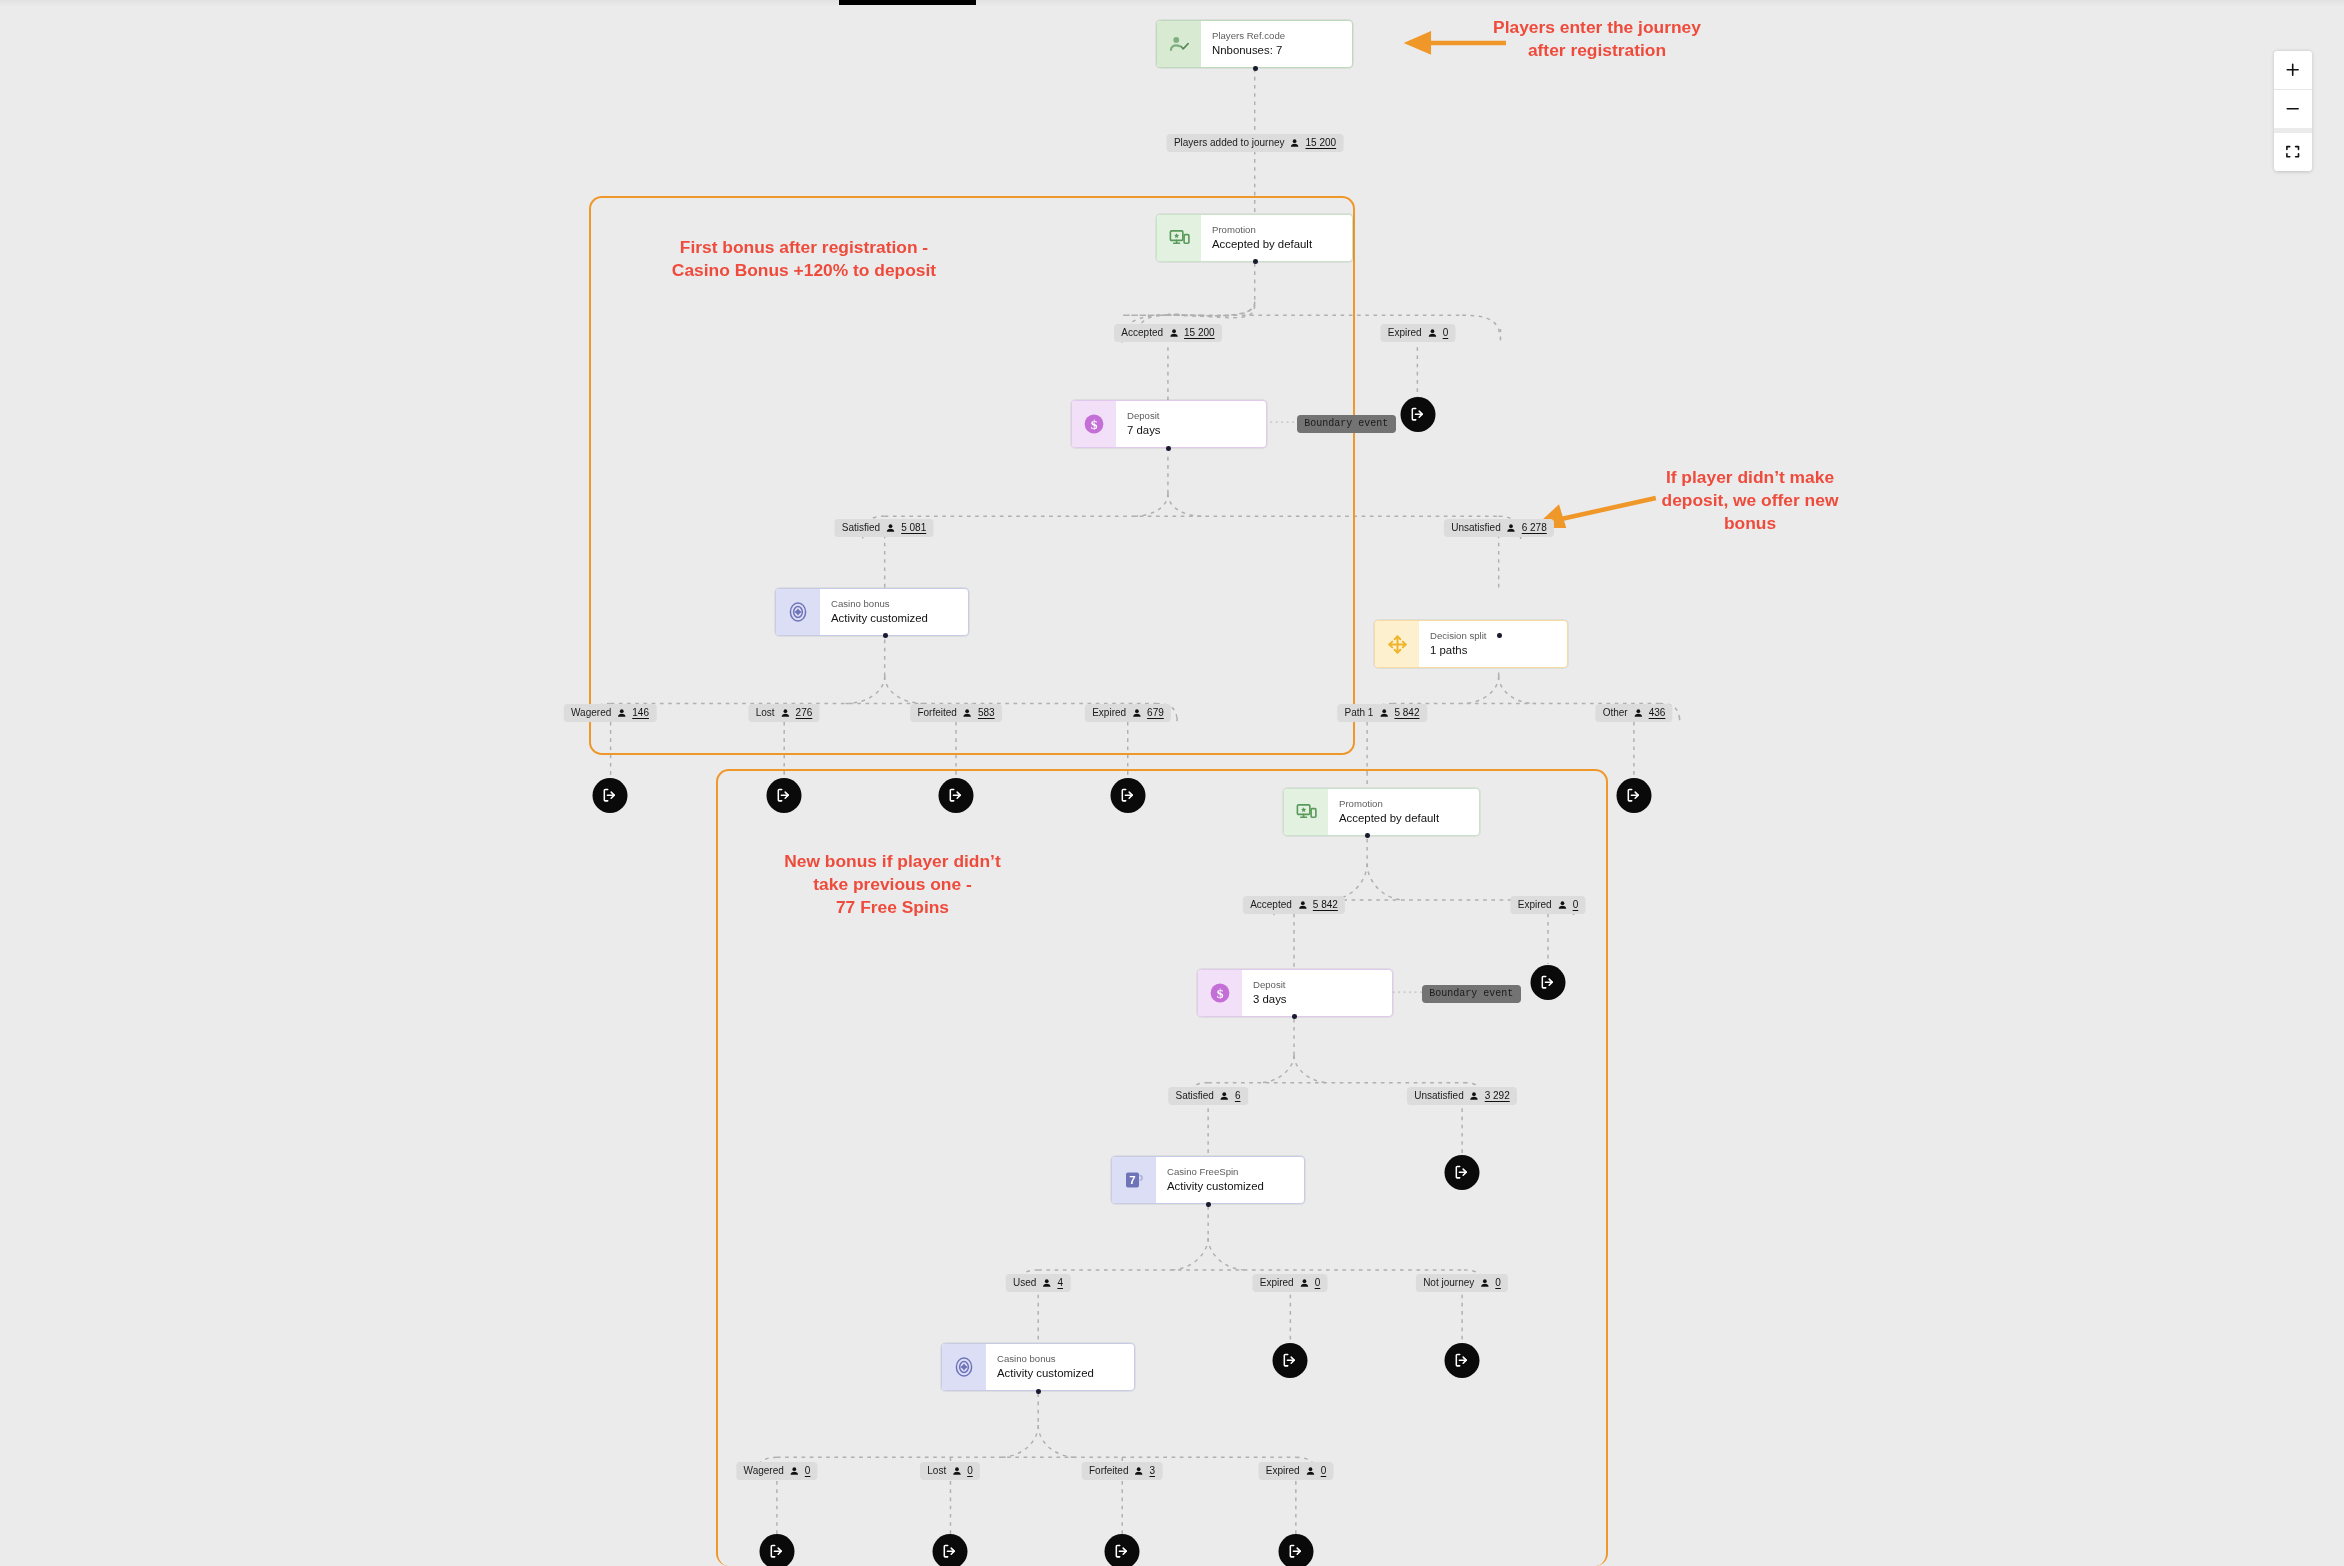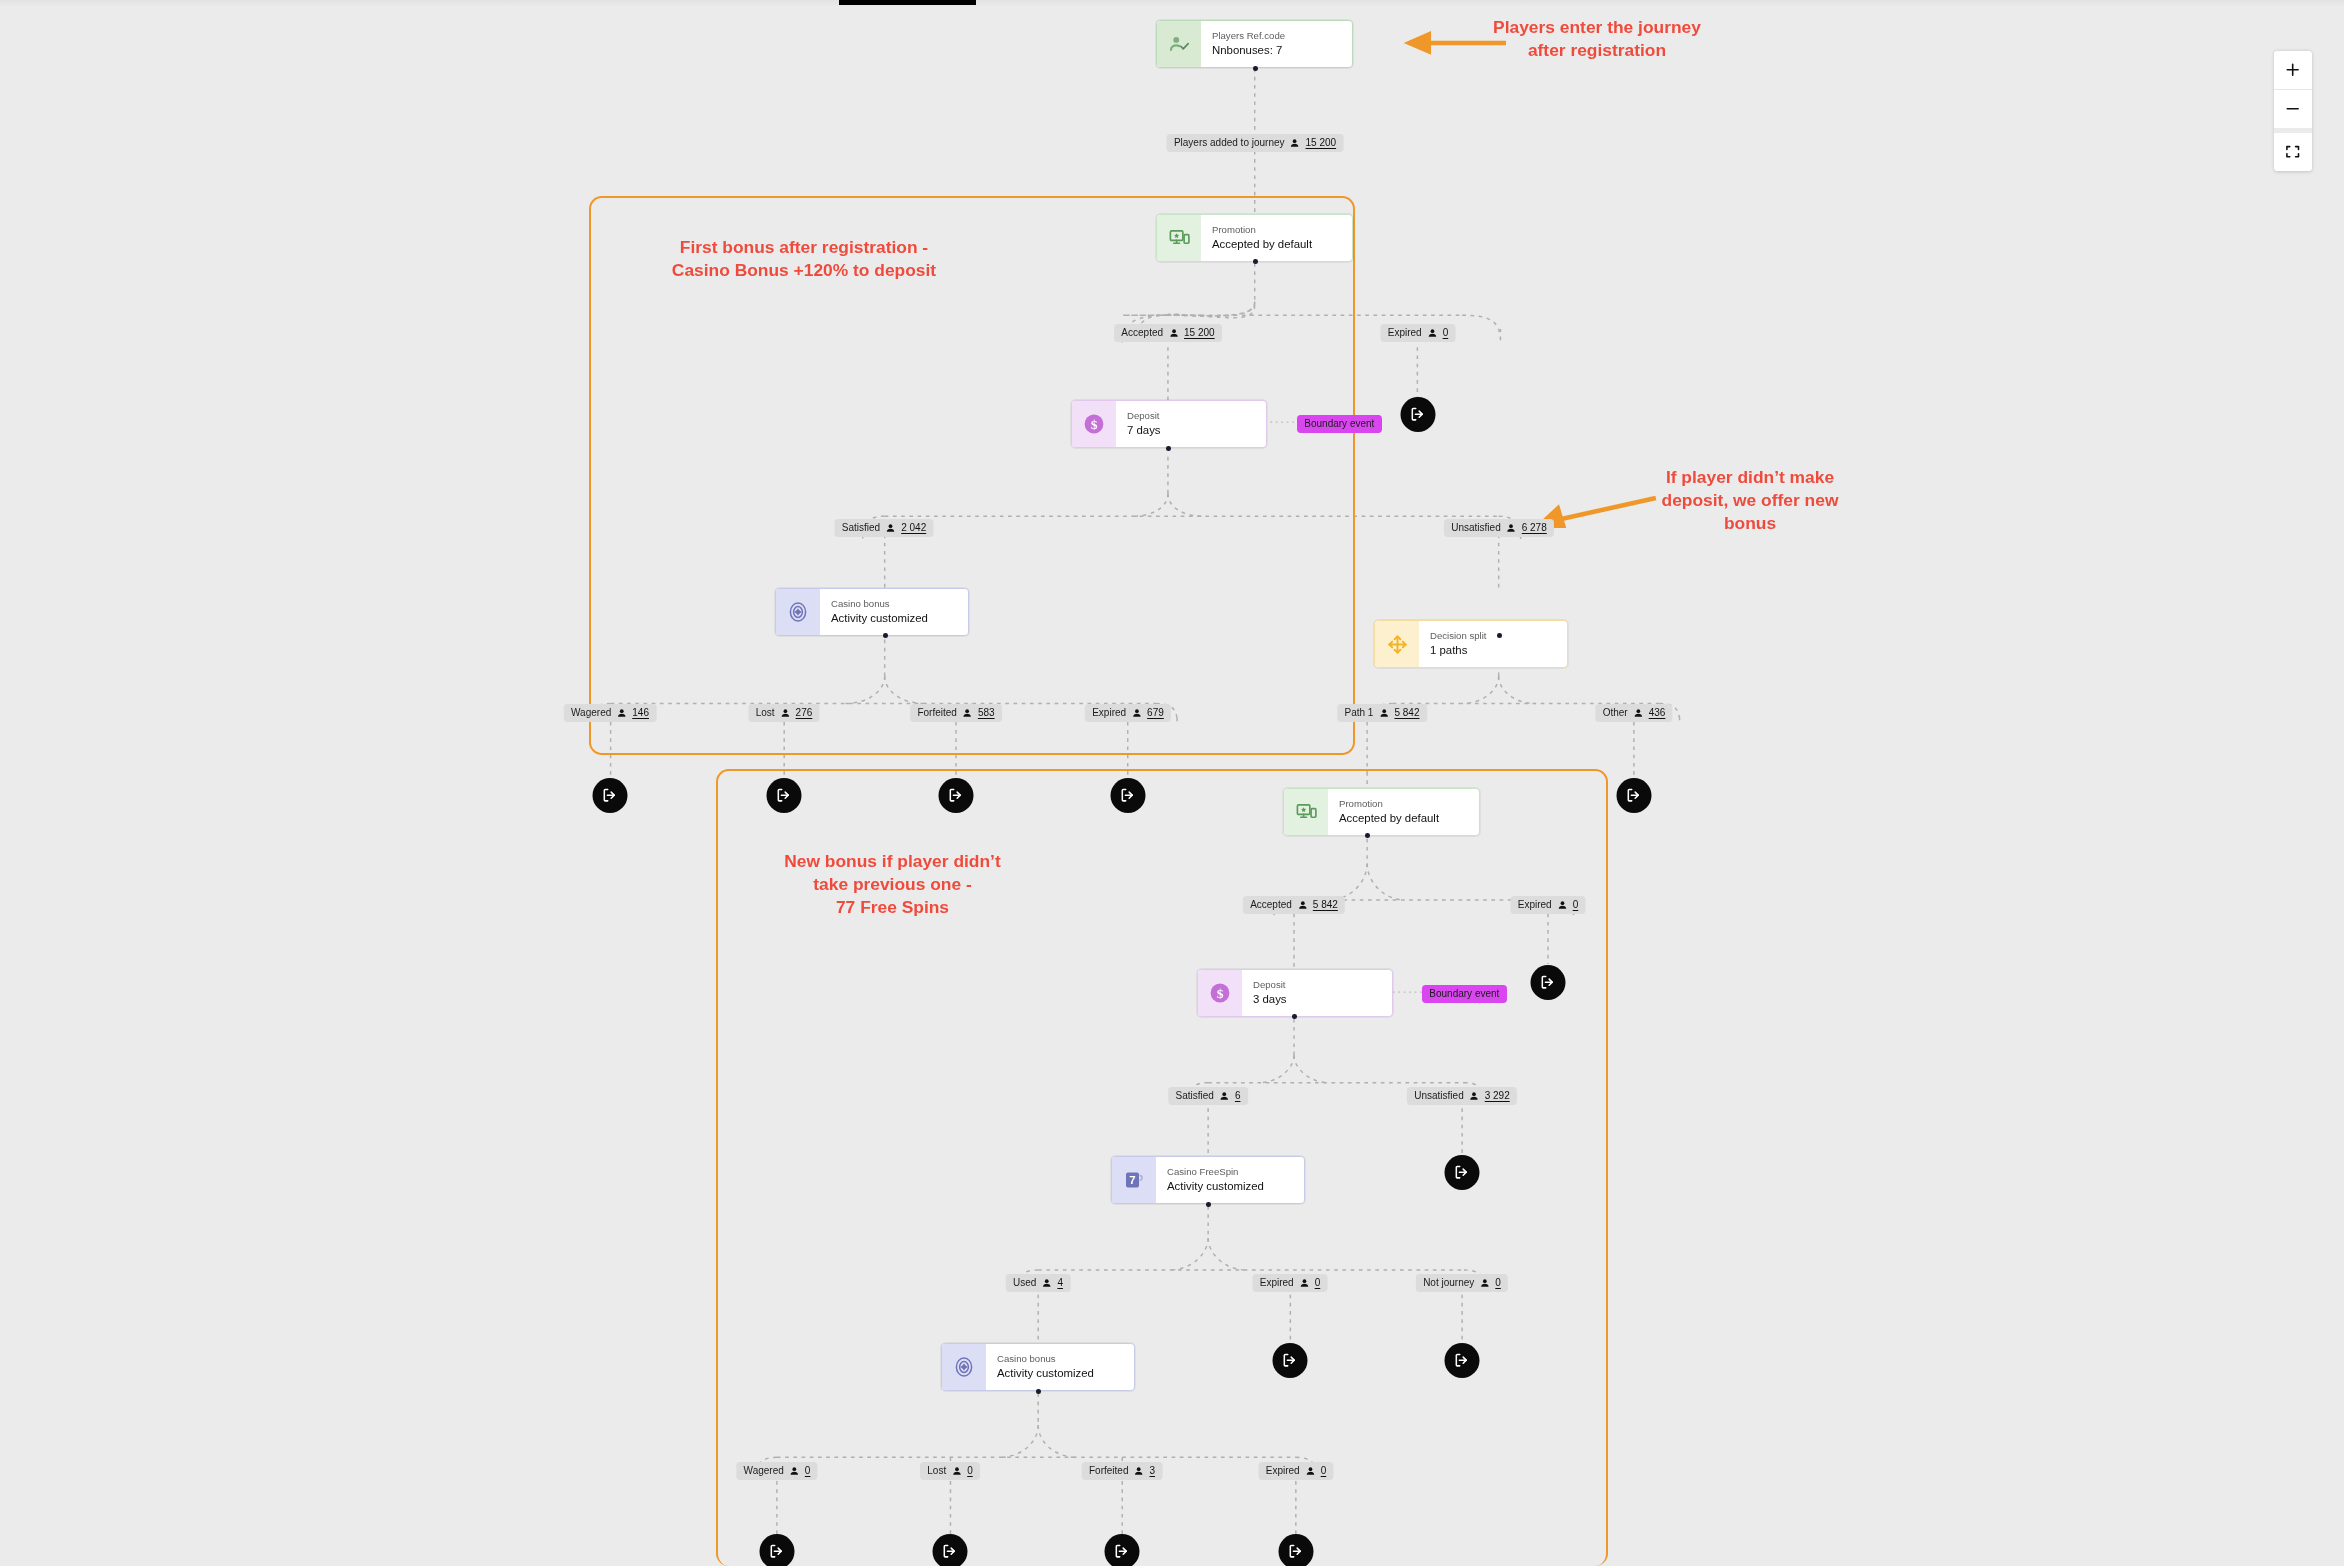--- a/index.html
+++ b/index.html
@@ -105,23 +105,24 @@
   }
   .pill .p-label { color: #1b1b1b; }
   .pill .p-count {
     text-decoration: underline;
     text-underline-offset: 1.8px;
     color: #111;
   }
   .pill svg { display: block; }
 
   .pill.boundary {
-    background: #d946ef;
+    background: #737373;
     color: #4a3c14;
     transform: none;
+    font-family: Liberation Mono, monospace;
   }
 
   
   .exit {
     position: absolute;
     width: 35px; height: 35px;
     border-radius: 50%;
     background: #0a0a0a;
     display: flex;
     align-items: center;
@@ -480,21 +481,21 @@
   <div class="pill boundary" style="left:1297px; top:415px;">
     <span class="p-label">Boundary event</span>
   </div>
 
   <div class="pill" style="left:884px; top:519px;">
     <span class="p-label">Satisfied</span>
     <svg width="10" height="10" viewBox="0 0 16 16">
         <circle cx="8" cy="5" r="3" fill="#111"></circle>
         <path d="M2 14c0-3.2 2.7-5 6-5s6 1.8 6 5z" fill="#111"></path>
       </svg>
-    <span class="p-count">2 042</span>
+    <span class="p-count">5 081</span>
   </div>
 
   <div class="pill" style="left:1499px; top:519px;">
     <span class="p-label">Unsatisfied</span>
     <svg width="10" height="10" viewBox="0 0 16 16">
         <circle cx="8" cy="5" r="3" fill="#111"></circle>
         <path d="M2 14c0-3.2 2.7-5 6-5s6 1.8 6 5z" fill="#111"></path>
       </svg>
     <span class="p-count">6 278</span>
   </div>

